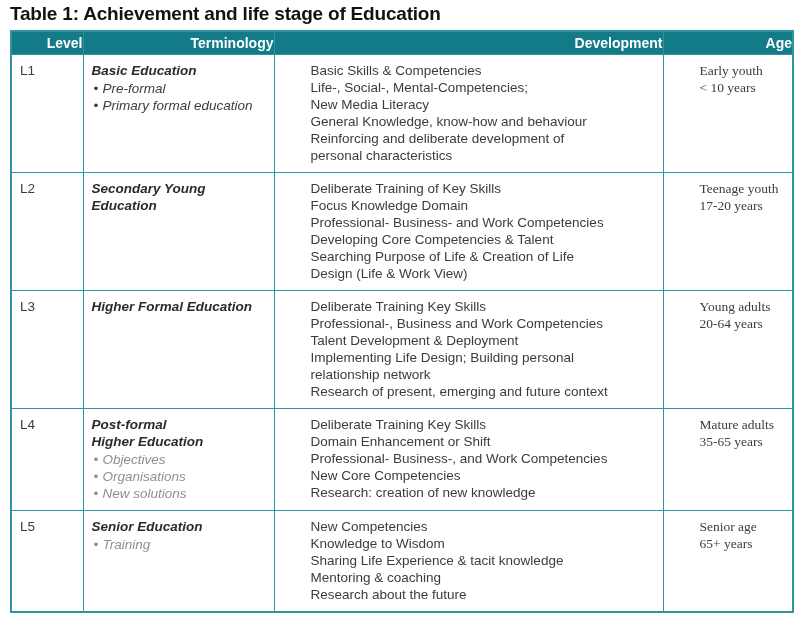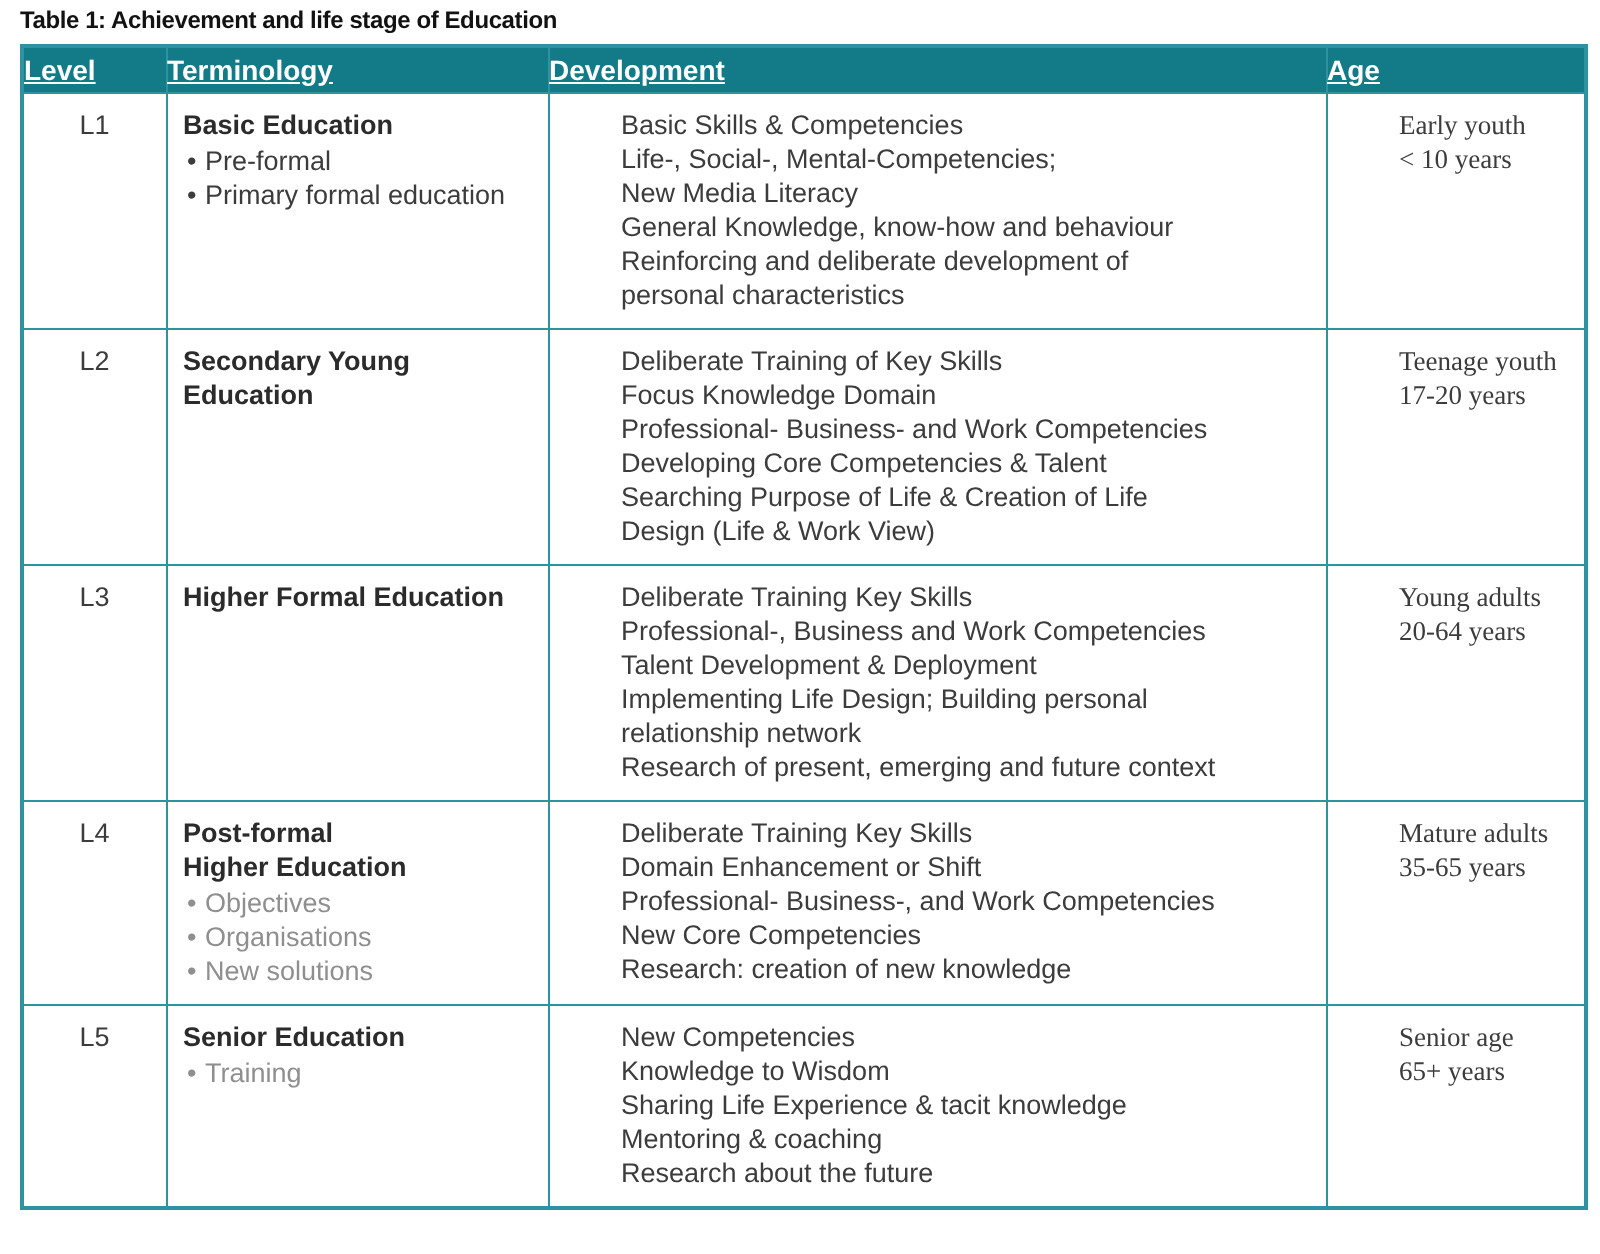--- a/index.html
+++ b/index.html
@@ -15,58 +15,57 @@
   *{box-sizing:border-box;}
   html,body{margin:0;padding:0;}
   body{
     width:800px;height:627px;
     background:var(--page-bg,#fff);
     font-family:"Liberation Sans","DejaVu Sans",sans-serif;
     overflow:hidden;
   }
   .page{padding:2px 8px 0 10px;}
   .page-title{
-    font-size:12px;
+    font-size:19px;
     font-weight:bold;
     color:var(--title-text,#121212);
     margin:1px 0 5px 0;
     letter-spacing:-0.2px;
   }
   table.edu{
     border-collapse:collapse;
     width:782px;
     table-layout:fixed;
     border:2px solid var(--grid-border,#2e93a0);
   }
   table.edu th{
     background:var(--header-bg,#137a88);
     color:var(--header-text,#fff);
     font-size:14px;
     font-weight:bold;
     padding:3px 0;
     border:1.5px solid var(--grid-border,#2e93a0);
-    text-align:left;
-    text-decoration:underline;
+    text-align:right;
   }
   table.edu td{
     border:1.5px solid var(--grid-border,#2e93a0);
     vertical-align:top;
     font-size:13.5px;
     line-height:17px;
     color:var(--body-text,#3c3c3c);
     padding:7px 8px 8px 8px;
   }
   td.level{
-    text-align:center;
+    text-align:left;
     vertical-align:middle;
     font-size:16px;
     color:#333333;
     padding:0;
   }
-  td.term{padding-left:12px;}
+  td.term{padding-left:12px;font-style:italic;}
   .term-heading{
     font-weight:bold;
     color:var(--heading-text,#2b2b2b);
     white-space:pre-line;
   }
   .bullets{margin-top:1px;}
   .bullet-item{display:flex;align-items:flex-start;padding-left:2px;}
   .bullet-item .dot{width:9px;flex:0 0 9px;text-align:left;}
   .bullets.dark{color:var(--body-text,#3c3c3c);}
   .bullets.gray{color:var(--bullet-gray,#8f8f8f);}

